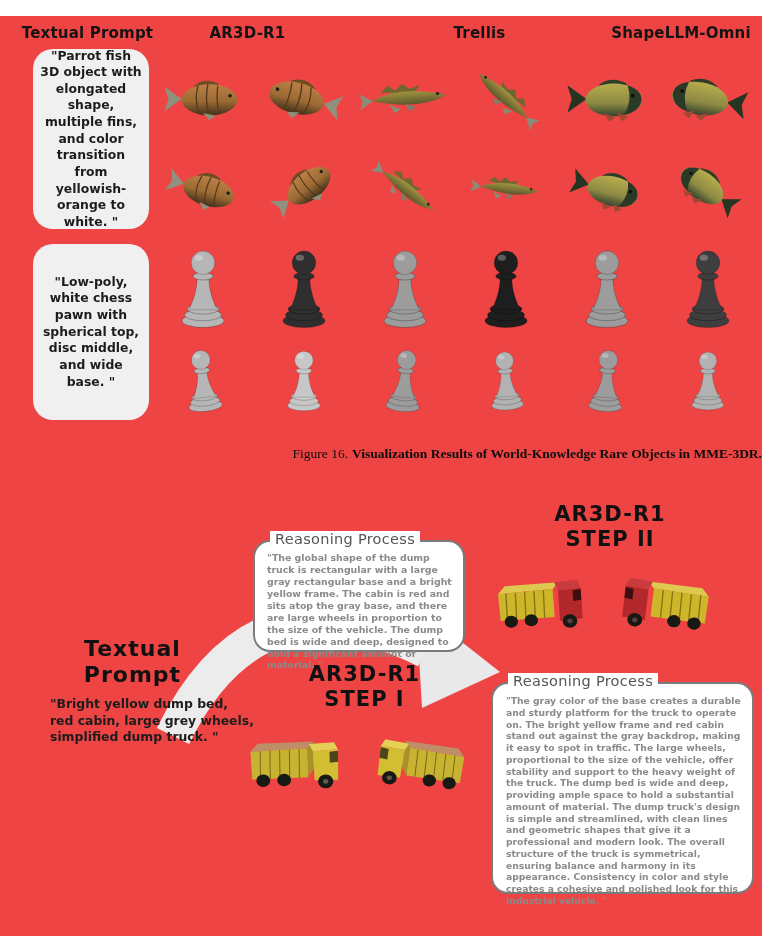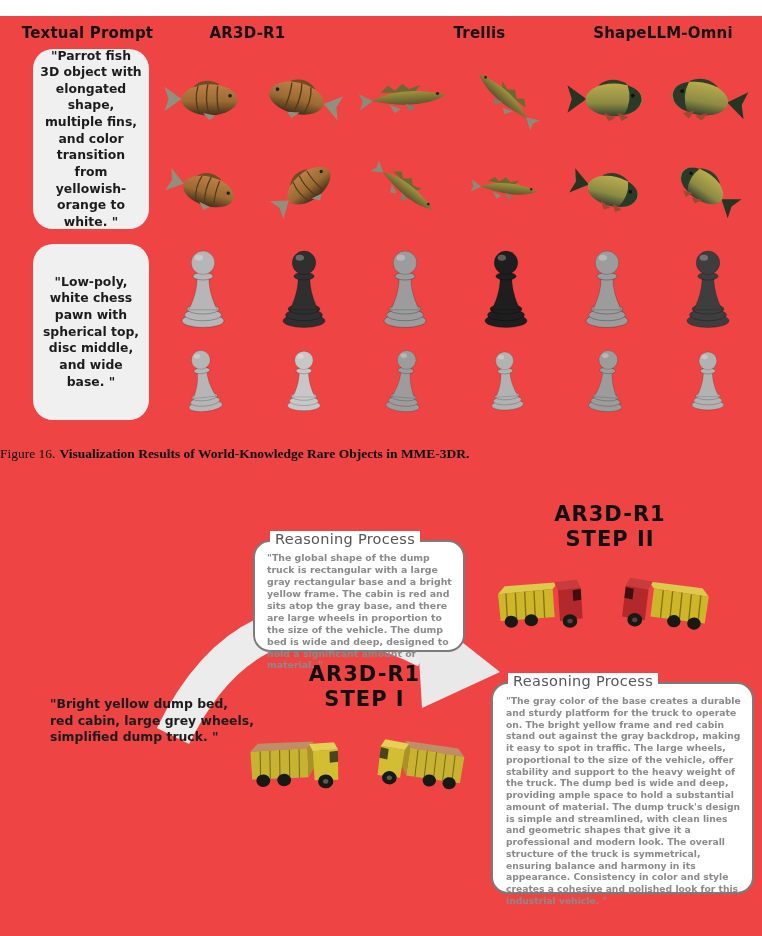--- a/index.html
+++ b/index.html
@@ -11,21 +11,21 @@
   }
 
   
   .hdr {
     position:absolute; top:8px; text-align:center;
     font-size:15px; font-weight:600; color:#141414; letter-spacing:.2px;
   }
   .hdr-tp { left:15px;  width:145px; }
   .hdr-ar { left:180px; width:135px; }
   .hdr-tr { left:412px; width:135px; }
-  .hdr-sh { left:588px; width:150px; }
+  .hdr-sh { left:606px; width:150px; }
 
   .prompt-box {
     position:absolute; left:33px; width:116px;
     background:#f0f0f0; border-radius:20px;
     display:flex; align-items:center; justify-content:center;
     text-align:center; padding:10px 7px;
   }
   .prompt-box p { font-size:12.4px; line-height:1.34; font-weight:600; color:#1c1c1c; }
   .pb-fish { top:33px;  height:180px; }
   .pb-pawn { top:228px; height:176px; }
@@ -59,21 +59,21 @@
   .pw-darkest    { color:#1e1e1e; }
   .pw-darkstone  { color:#3e3e3e; }
   .p-b1 { transform:scale(.8)  rotate(-6deg); }
   .p-b2 { transform:scale(.78); }
   .p-b3 { transform:scale(.8)  rotate(5deg); }
   .p-b4 { transform:scale(.76) rotate(-4deg); }
   .p-b5 { transform:scale(.8)  rotate(4deg); }
   .p-b6 { transform:scale(.76); }
 
   .caption {
-    position:absolute; left:0; width:100%; text-align:left;
+    position:absolute; left:0; width:100%; text-align:right;
     font-family:"Liberation Serif", serif; font-size:13.5px; color:#0d0d0d;
   }
   .cap16 { top:430px; }
   .cap17 { top:906px; }
   .caption .cap-label { font-weight:400; margin-right:4px; }
   .caption b { font-weight:700; }
 
   
   .arrow-svg { position:absolute; left:128px; top:532px; z-index:0; }
 
@@ -362,20 +362,24 @@
     <svg width="104" height="64" class="tk2b">
         <use href="#sym-truck-r"></use>
       </svg>
   </div>
 
   <div class="rp-box rp-box1">
     <span class="rp-title">Reasoning Process</span>
     <p class="rp-body">"The global shape of the dump truck is rectangular with a large gray rectangular base and a bright yellow frame. The cabin is red and sits atop the gray base, and there are large wheels in proportion to the size of the vehicle. The dump bed is wide and deep, designed to hold a significant amount of material. "</p>
   </div>
 
+  <div class="big-title ttl-textual">
+    <span>Textual</span><br>
+    <span>Prompt</span>
+  </div>
   <p class="fp-text">"Bright yellow dump bed, red cabin, large grey wheels, simplified dump truck. "</p>
 
   <div class="big-title ttl-step1">
     <span>AR3D-R1</span><br>
     <span>STEP I</span>
   </div>
 
   <div class="truck-row tr-step1">
     <svg width="104" height="68" class="tk1a">
         <use href="#sym-truck-y"></use>

